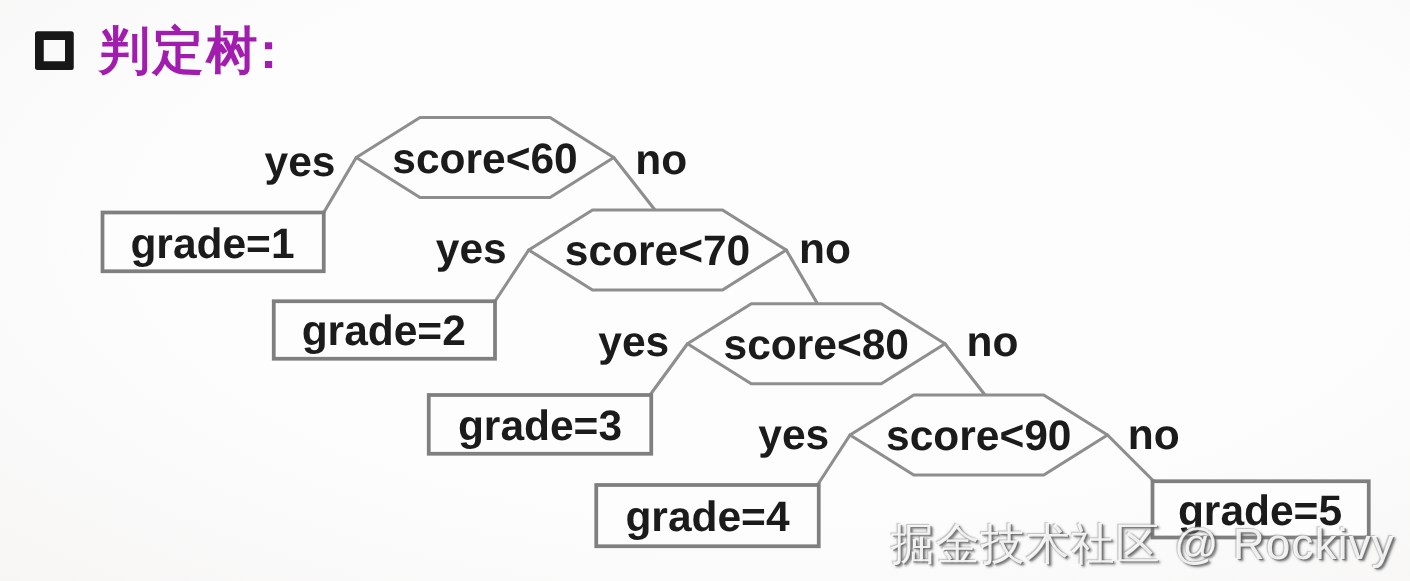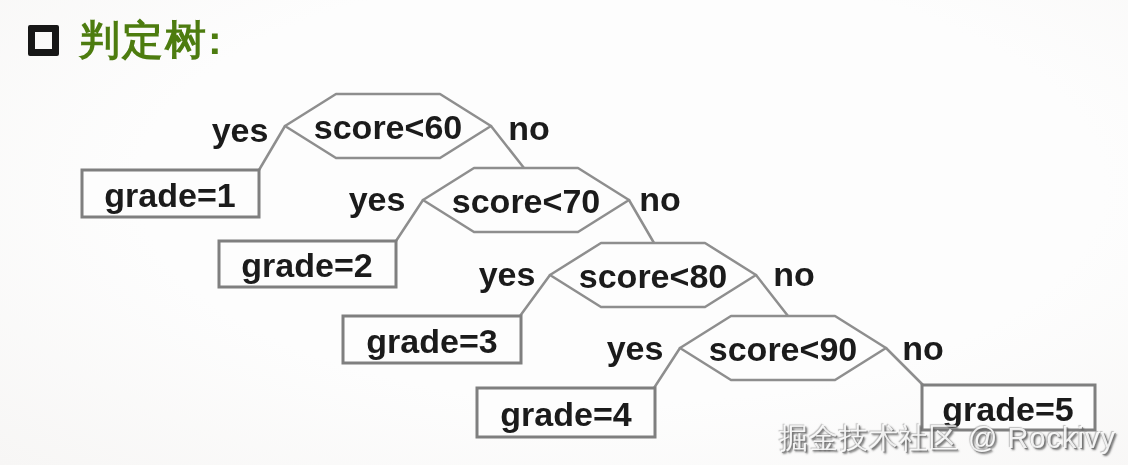--- a/index.html
+++ b/index.html
@@ -30,21 +30,21 @@
   .bullet-square {
     width: 17px;
     height: 17px;
     border: 7px solid #171717;
     border-radius: 2px;
     display: inline-block;
   }
   .title-text {
     font-size: 41px;
     font-weight: 700;
-    color: #4d7c0f;
+    color: #a21caf;
     letter-spacing: 2px;
     line-height: 1;
   }
   
   svg.tree {
     position: absolute;
     left: 0;
     top: 0;
   }
   .hex {
@@ -69,21 +69,21 @@
     font-size: 34px;
     fill: #1b1b1b;
     text-anchor: middle;
     dominant-baseline: central;
   }
   
   .watermark {
     position: absolute;
     right: 12px;
     bottom: 6px;
-    font-size: 29px;
+    font-size: 35px;
     letter-spacing: 1px;
     color: rgba(255, 255, 255, 0.88);
     text-shadow: 2px 2px 2px rgba(95, 95, 95, 0.85),
                  -1px -1px 1px rgba(140, 140, 140, 0.55),
                  1px 1px 0 rgba(110, 110, 110, 0.6);
     white-space: nowrap;
   }
 </style>
 </head>
 <body>

